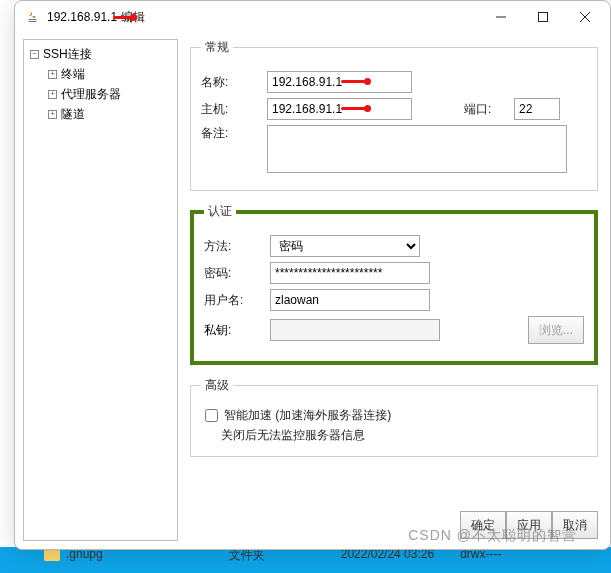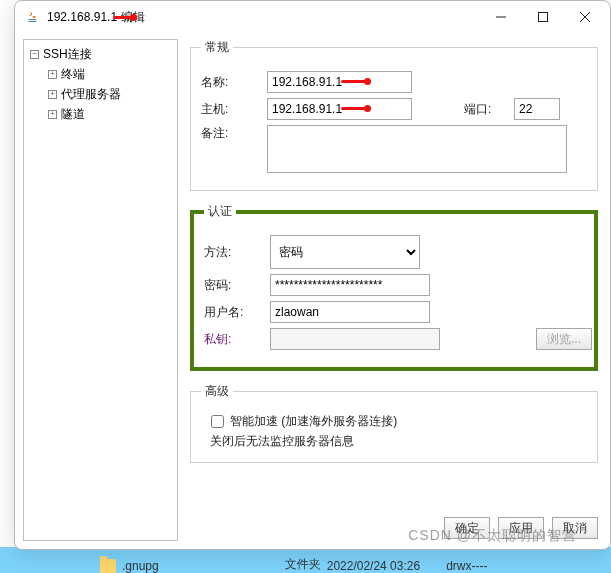--- a/index.html
+++ b/index.html
@@ -1,78 +1,78 @@
 <!DOCTYPE html>
 <html><head>
 <meta charset="utf-8">
 <style>
   * { box-sizing: border-box; font-family: "Microsoft YaHei", sans-serif; font-size: 12px; }
   body { margin: 0; background: #f0f0f0; width: 611px; height: 573px; overflow: hidden; position: relative; }
   .bg-fragment { position: absolute; left: 0; top: 0; width: 611px; height: 573px; background: #fff; }
-  .bg-bottom { position: absolute; bottom: 0; left: 0; right: 0; height: 26px; background: #7dd3fc; display: flex; align-items: flex-end; gap: 6px; padding-left: 100px; color: #333; }
+  .bg-bottom { position: absolute; bottom: 0; left: 0; right: 0; height: 26px; background: #0ea5e9; display: flex; align-items: flex-start; gap: 6px; padding-left: 44px; color: #333; }
   .folder-icon { width: 16px; height: 14px; background: #ffd76b; border-radius: 2px 2px 1px 1px; position: relative; }
   .folder-icon::before { content: ""; position: absolute; top: -3px; left: 0; width: 7px; height: 3px; background: #ffd76b; border-radius: 1px 1px 0 0; }
 
   .window { position: absolute; top: 0; left: 14px; width: 597px; height: 550px; background: #fff; border: 1px solid #b8b8b8; border-radius: 8px; box-shadow: 0 4px 24px rgba(0,0,0,0.15); display: flex; flex-direction: column; }
   .titlebar { height: 32px; display: flex; align-items: center; padding: 0 4px 0 10px; }
   .java-icon { width: 16px; height: 16px; margin-right: 6px; position: relative; }
   .java-icon svg { width: 16px; height: 16px; }
   .title-text { flex: 1; color: #000; }
   .win-btn { width: 42px; height: 30px; display: flex; align-items: center; justify-content: center; color: #222; }
   .win-btn svg { width: 10px; height: 10px; }
 
   .body { flex: 1; display: flex; padding: 6px 8px 8px 8px; gap: 8px; }
   .tree-panel { width: 155px; border: 1px solid #bfbfbf; background: #fff; padding: 4px 2px; }
   .tree-row { display: flex; align-items: center; height: 20px; padding-left: 4px; gap: 4px; color: #000; }
   .tree-row.indent1 { padding-left: 22px; }
   .tree-toggle { width: 9px; height: 9px; border: 1px solid #888; display: flex; align-items: center; justify-content: center; font-size: 8px; line-height: 1; color: #555; }
   .tree-label { white-space: nowrap; }
 
   .right-panel { flex: 1; display: flex; flex-direction: column; position: relative; }
 
-  fieldset { border: 1px solid #cfcfcf; margin: 0 4px 12px 4px; padding: 10px 2px 12px 10px; }
+  fieldset { border: 1px solid #cfcfcf; margin: 0 4px 12px 4px; padding: 10px 10px 12px 10px; }
   fieldset.auth { border: 4px solid #4d7c0f; }
   legend { padding: 0 4px; color: #333; }
 
   .form-row { display: flex; align-items: center; margin: 5px 0; gap: 16px; }
   .form-label { width: 50px; color: #222; }
-  .form-label.disabled { color: #701a75; }
+  .form-label.disabled { color: #000000; }
   .text-input { height: 22px; border: 1px solid #a6a6a6; padding: 0 4px; background: #fff; font-size: 12px; }
   .text-input.w-med { width: 145px; }
   .text-input.w-port { width: 46px; }
   .text-input.w-long { width: 160px; }
   .text-input.w-key { width: 170px; }
   .text-input[disabled] { background: #f5f5f5; }
-  select.text-input { width: 150px; height: 34px; }
+  select.text-input { width: 150px; height: 22px; }
   .redact { position: absolute; background: #e11; height: 3px; border-radius: 2px; }
   .redact::after { content: ""; position: absolute; right: -2px; top: -2px; width: 7px; height: 7px; background: #e11; border-radius: 50%; }
   .redact-wrap { position: relative; display: inline-block; }
 
   .remark-area { width: 300px; height: 48px; border: 1px solid #a6a6a6; background: #fff; }
 
-  .btn { height: 22px; border: 1px solid #a6a6a6; background: linear-gradient(#fdfdfd,#e8e8e8); padding: 0 10px; color: #333; cursor: default; }
+  .btn { height: 28px; border: 1px solid #a6a6a6; background: linear-gradient(#fdfdfd,#e8e8e8); padding: 0 10px; color: #333; cursor: default; }
   .btn.disabled { color: #a0a0a0; }
 
-  .checkbox-row { display: flex; align-items: center; gap: 6px; margin: 3px 10px; color: #222; }
+  .checkbox-row { display: flex; align-items: center; gap: 6px; margin: 3px 4px; color: #222; }
   .checkbox-row input { width: 13px; height: 13px; margin: 0; }
-  .checkbox-subtext { margin-left: 9px; color: #222; }
+  .checkbox-subtext { margin-left: 20px; color: #222; }
 
-  .dialog-buttons { position: absolute; right: 4px; bottom: 2px; display: flex; gap: 8px; padding-left: 32px; }
+  .dialog-buttons { position: absolute; right: 4px; bottom: 2px; display: flex; gap: 0; padding-left: 32px; }
 
   .watermark { position: absolute; bottom: 28px; right: 34px; color: rgba(120,120,120,0.7); font-size: 14px; letter-spacing: 1px; pointer-events: none; }
 </style>
 </head>
 <body>
 
 <div class="bg-fragment"></div>
 <div class="bg-bottom">
   <span class="folder-icon"></span>
   <span>.gnupg</span>
   <span style="margin-left:120px">文件夹</span>
-  <span style="">2022/02/24 03:26</span>
+  <span style="margin-left:70px">2022/02/24 03:26</span>
   <span style="margin-left:20px">drwx----</span>
 </div>
 
 <div class="window">
   <div class="titlebar">
     <span class="java-icon">
       <svg viewBox="0 0 16 16">
           <path d="M5 3c2 1 1 3-1 4 3 0 4-2 2-4zm3 4c-1 1 0 2 1 2s2-1 1-2H8z" fill="#e76f00"></path>
           <path d="M4 10c-1 0-1 1 0 1h7c1 0 1-1 0-1H4zm0 2c-1 0-1 1 0 1h7c1 0 1-1 0-1H4z" fill="#5382a1"></path>
         </svg>

